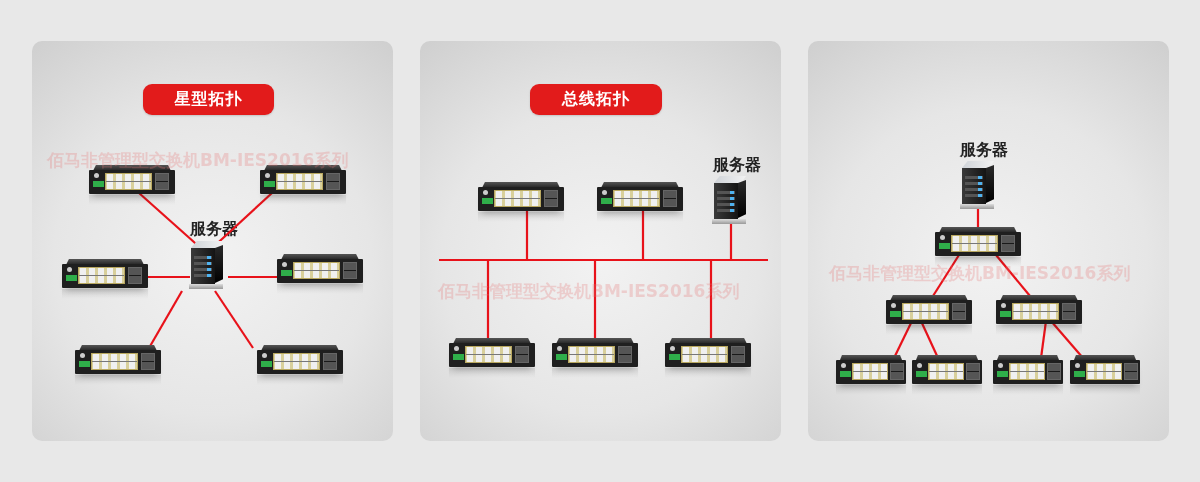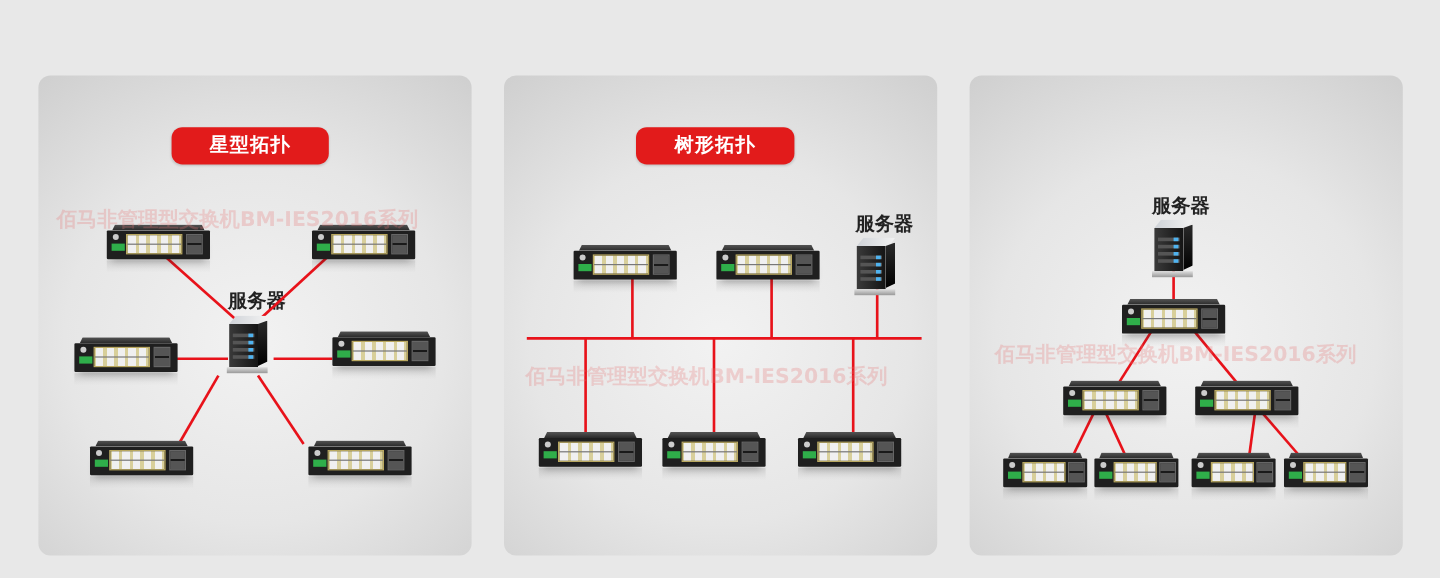--- a/index.html
+++ b/index.html
@@ -1,20 +1,20 @@
 <!DOCTYPE html>
 <html><head>
 <meta charset="utf-8">
 <style>
   html,body{margin:0;padding:0;}
   body{width:1200px;height:482px;background:#e8e8e8;position:relative;overflow:hidden;
        font-family:"DejaVu Sans","Liberation Sans",sans-serif;}
   .panel{position:absolute;top:41px;width:361px;height:400px;border-radius:10px;
          background:radial-gradient(ellipse 80% 70% at 50% 55%, #f2f2f2 0%, #e6e6e6 55%, #cfcfcf 100%);
-         overflow:hidden;margin-top:22px;}
+         overflow:hidden;}
   .pill{position:absolute;top:43px;height:31px;border-radius:9px;background:#e21b1b;color:#fff;
         font-size:16px;font-weight:bold;display:flex;align-items:center;justify-content:center;
         letter-spacing:1px;box-shadow:0 1px 2px rgba(0,0,0,0.15);}
   .watermark{position:absolute;font-size:17px;font-weight:bold;color:rgba(230,120,120,0.28);
              white-space:nowrap;letter-spacing:0px;pointer-events:none;z-index:5;}
   .label{position:absolute;font-size:16px;font-weight:bold;color:#222;white-space:nowrap;}
   svg.lines{position:absolute;left:0;top:0;width:361px;height:400px;z-index:1;}
   .switch{position:absolute;width:86px;height:30px;z-index:2;}
   .switch .top{position:absolute;left:2px;right:2px;top:0;height:5px;
                background:linear-gradient(#555,#2a2a2a);clip-path:polygon(3% 100%,6% 0,94% 0,97% 100%);}
@@ -125,21 +125,21 @@
         <div class="logo"></div>
         <div class="term"></div>
         <div class="ports"></div>
         <div class="sfp"></div>
       </div>
       <div class="refl"></div>
     </div>
 </div>
 
 <div class="panel" style="left:420px;">
-  <div class="pill" style="left:110px;width:132px;">树形拓扑</div>
+  <div class="pill" style="left:110px;width:132px;">总线拓扑</div>
   <svg class="lines">
     <g stroke="#e8121a" stroke-width="2.2">
       <line x1="19" y1="219" x2="348" y2="219"></line>
       <line x1="107" y1="168" x2="107" y2="219"></line>
       <line x1="223" y1="168" x2="223" y2="219"></line>
       <line x1="311" y1="176" x2="311" y2="219"></line>
       <line x1="68" y1="219" x2="68" y2="298"></line>
       <line x1="175" y1="219" x2="175" y2="298"></line>
       <line x1="291" y1="219" x2="291" y2="298"></line>
     </g>

